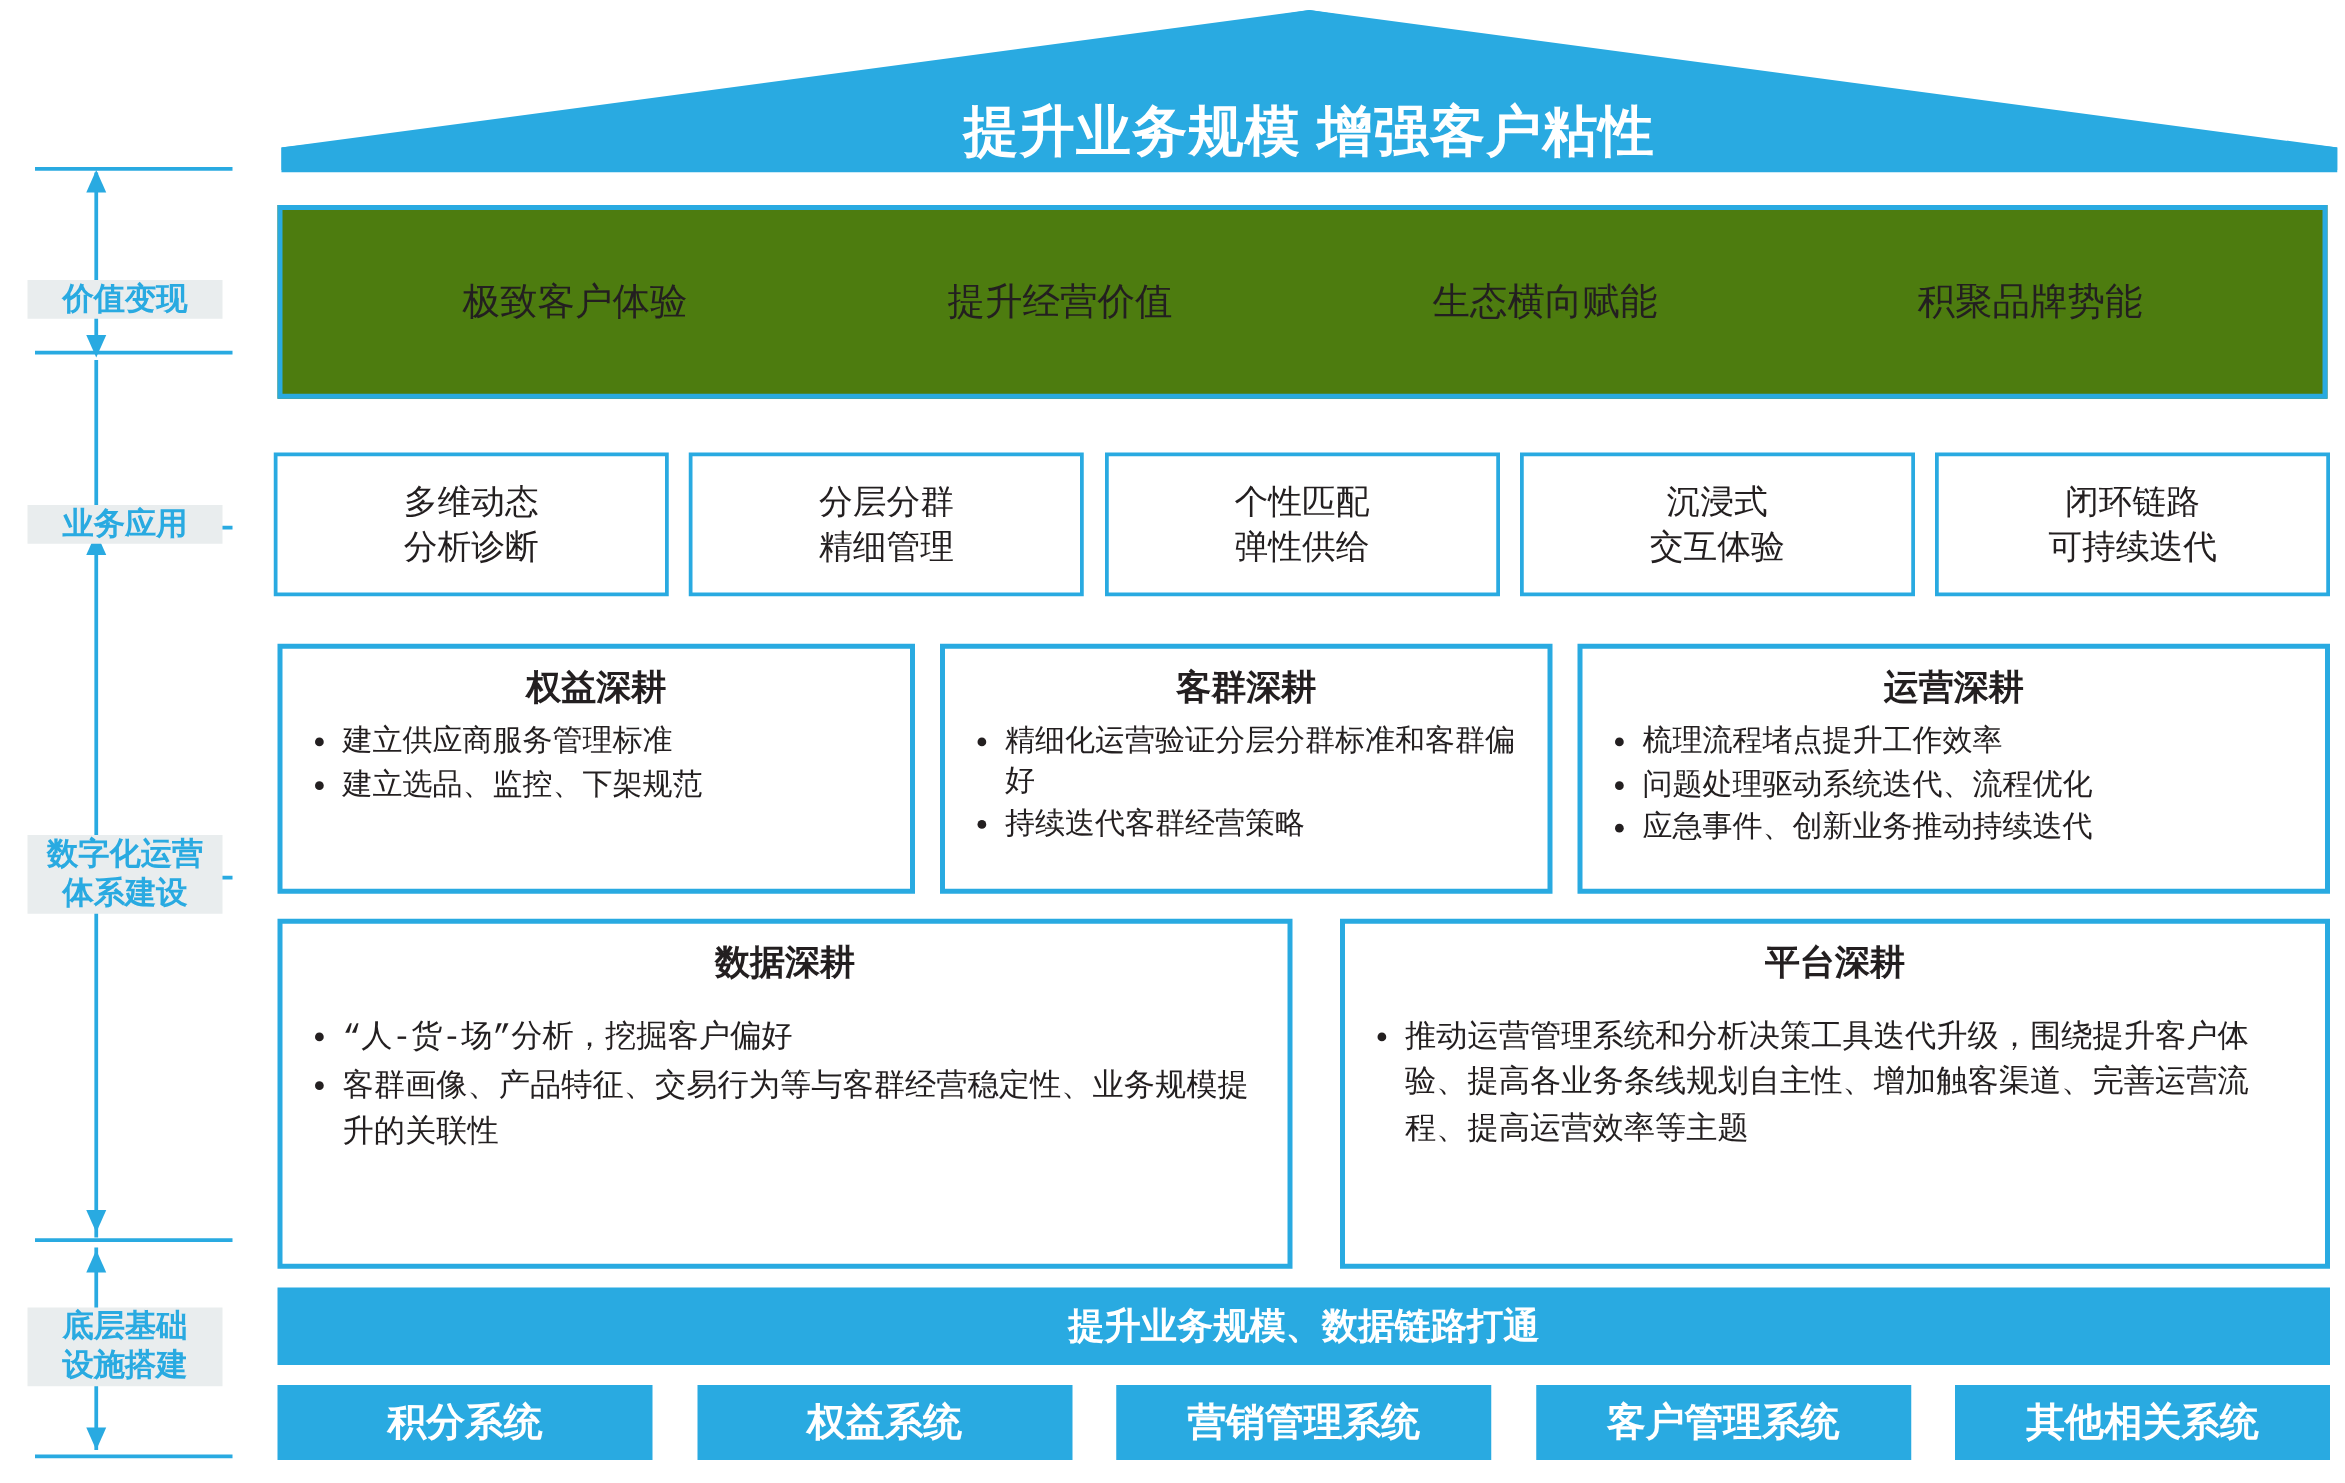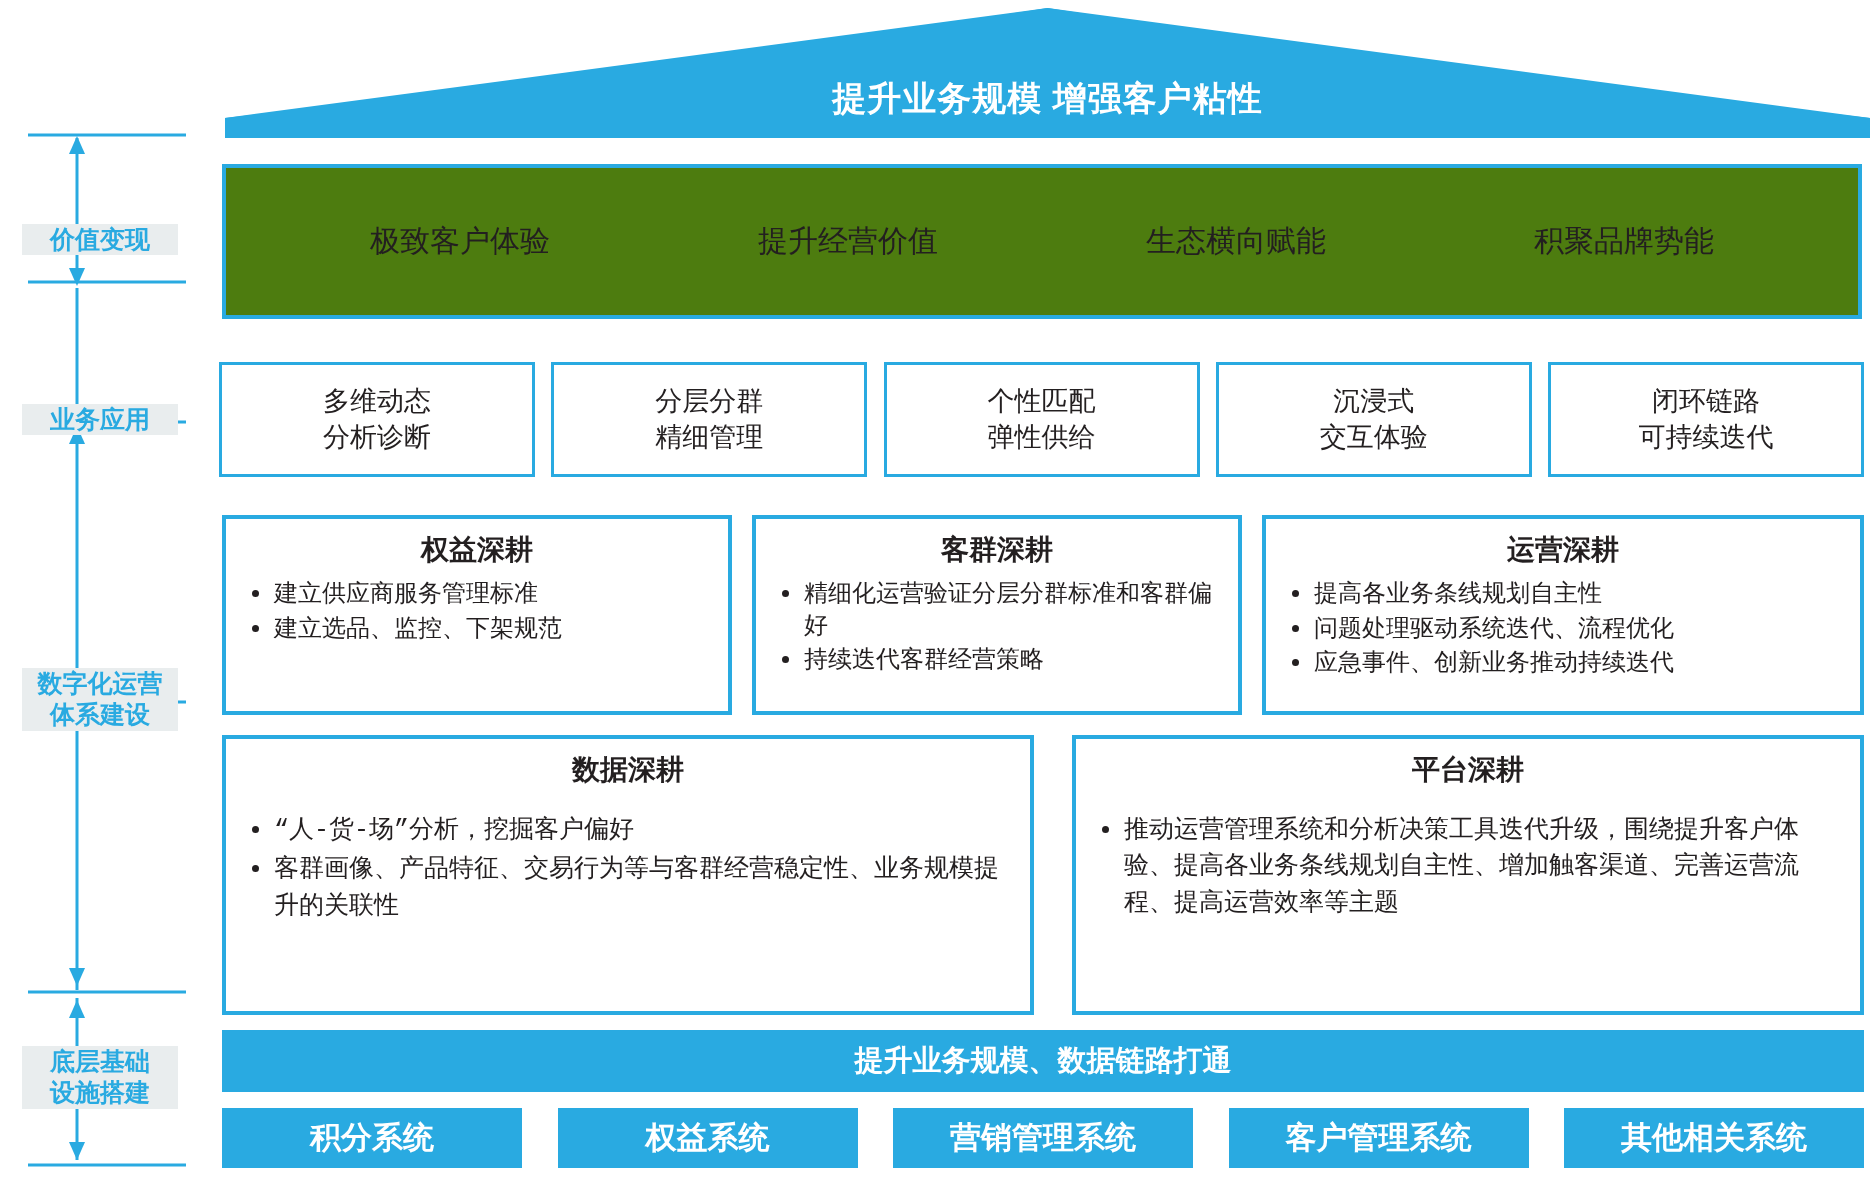--- a/index.html
+++ b/index.html
@@ -28,21 +28,21 @@
     width: 1645px;
     height: 130px;
   }
   .roof svg { display: block; }
   .roof-label {
     position: absolute;
     left: 0;
     top: 68px;
     width: 1645px;
     text-align: center;
-    font-size: 34px;
+    font-size: 44px;
     font-weight: bold;
     color: #ffffff;
     letter-spacing: 1px;
   }
 
   
   .rail {
     position: absolute;
     left: 18px;
     top: 130px;
@@ -319,21 +319,21 @@
     <div class="ops-box ops-kequn">
       <div class="ops-title">客群深耕</div>
       <ul class="bullets">
         <li>精细化运营验证分层分群标准和客群偏好</li>
         <li>持续迭代客群经营策略</li>
       </ul>
     </div>
     <div class="ops-box ops-yunying">
       <div class="ops-title">运营深耕</div>
       <ul class="bullets">
-        <li>提高各业务条线规划自主性</li>
+        <li>梳理流程堵点提升工作效率</li>
         <li>问题处理驱动系统迭代、流程优化</li>
         <li>应急事件、创新业务推动持续迭代</li>
       </ul>
     </div>
   </div>
 
   <div class="ops-bottom">
     <div class="ops-box tall ops-shuju">
       <div class="ops-title">数据深耕</div>
       <ul class="bullets">

